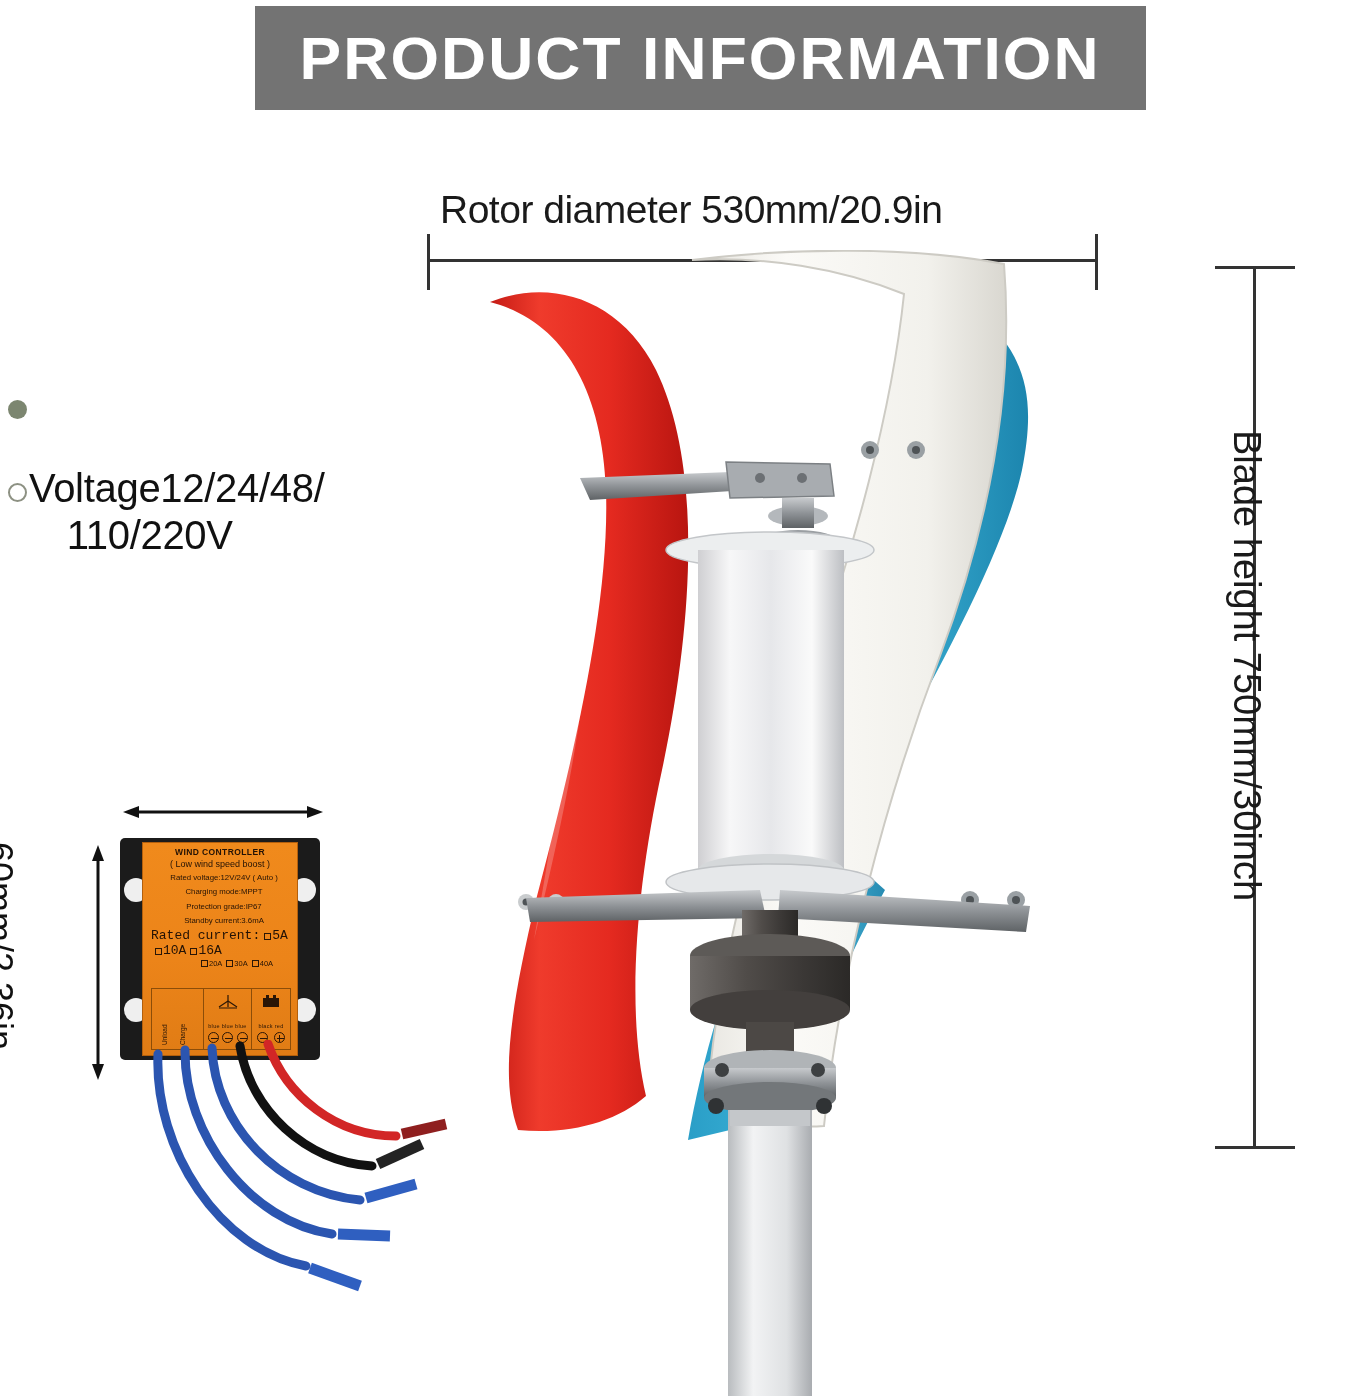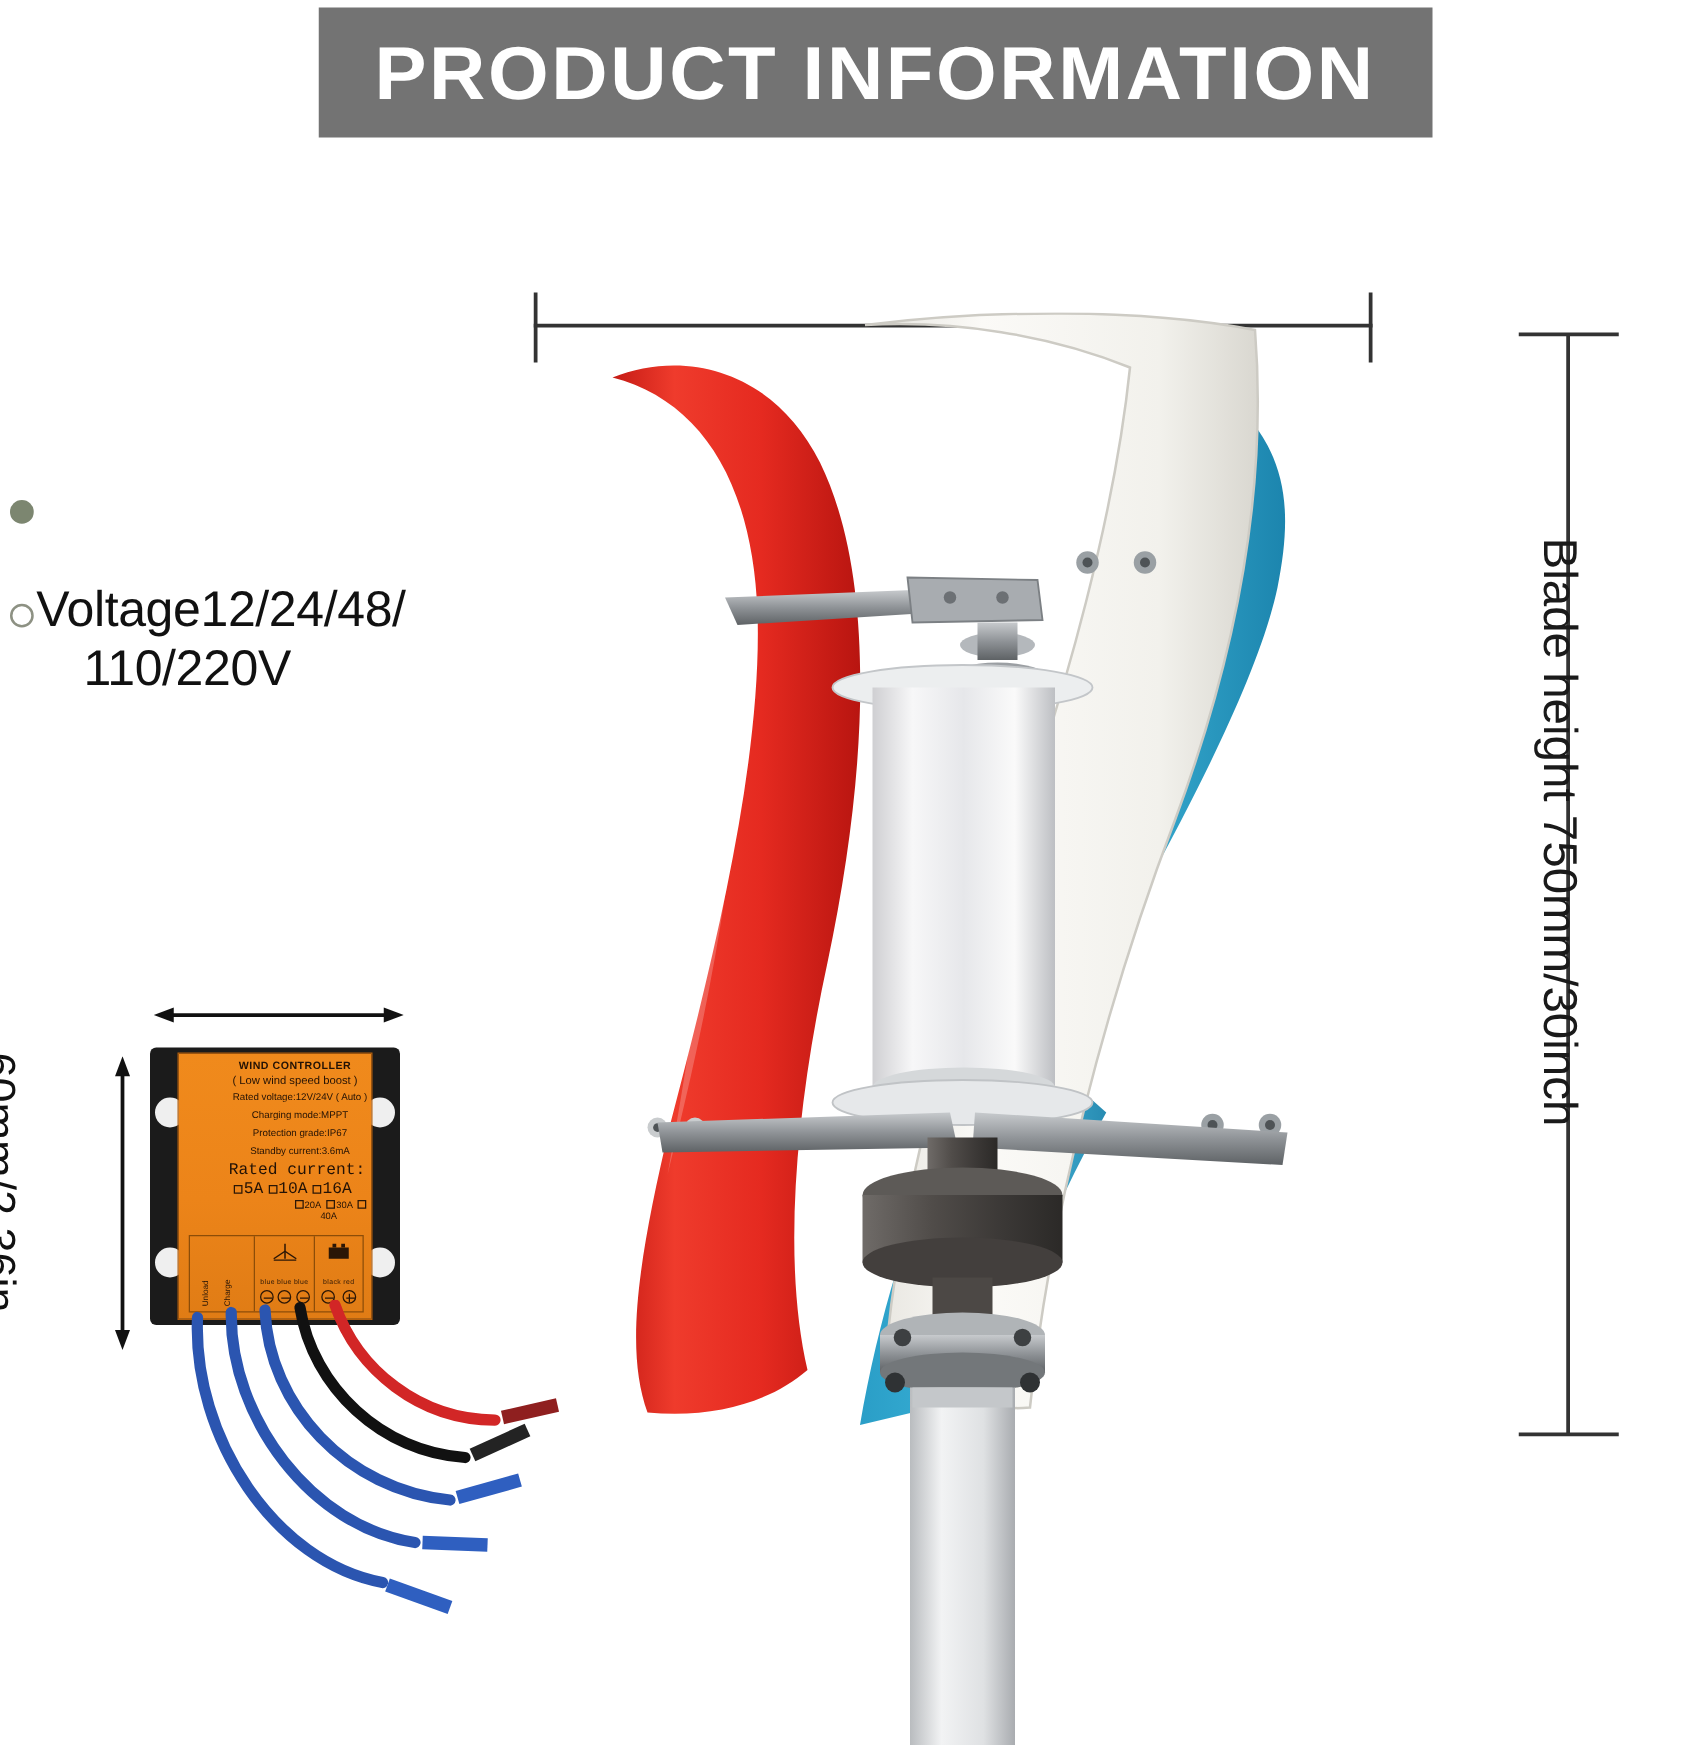--- a/index.html
+++ b/index.html
@@ -106,27 +106,26 @@
   .ctrl-ear.e4 { left:172px; top:160px; }
   .ctrl-orange {
     position:absolute; left:22px; top:4px; width:156px; height:214px;
     background:linear-gradient(180deg,#f08a1c 0%, #ec8419 55%, #e07c15 100%);
     border:1px solid #b35f0c;
   }
   .ctrl-lines {
     position:absolute; left:0; top:4px; width:100%;
     text-align:center; color:#231205;
     font-family:"Liberation Sans", sans-serif;
-    padding-left:32px;
   }
   .ctrl-title { font-size:8.5px; font-weight:bold; letter-spacing:0.4px; }
   .ctrl-sub   { font-size:9px; margin-top:2px; }
   .ctrl-spec  { font-size:7.8px; text-align:center; padding-left:8px; margin-top:3px; line-height:1.45; }
   .ctrl-current-row { font-size:13px; text-align:left; padding-left:8px; margin-top:2px;font-family:Liberation Mono, monospace; }
-  .ctrl-current-row2 { font-size:7.5px; text-align:center; padding-left:54px; margin-top:1px; }
+  .ctrl-current-row2 { font-size:7.5px; text-align:left; padding-left:54px; margin-top:1px; }
   .cbox {
     display:inline-block; width:7px; height:7px;
     border:1px solid #2a1606; margin:0 1px -1px 4px; background:transparent;
   }
   
   .ctrl-panel {
     position:absolute; left:8px; bottom:5px; width:140px; height:62px;
     border:1px solid #8c4d08; display:flex;
   }
   .panel-cell { border-right:1px solid #8c4d08; position:relative; }
@@ -159,20 +158,21 @@
 </style>
 </head>
 <body>
 
 <div class="stage">
 
   <div class="banner">
     <div class="banner-text">PRODUCT INFORMATION</div>
   </div>
 
+  <div class="rotor-label">Rotor diameter 530mm/20.9in</div>
   <div class="dim-h-line"></div>
   <div class="dim-h-tick left"></div>
   <div class="dim-h-tick right"></div>
 
   <div class="dim-v-line"></div>
   <div class="dim-v-tick top"></div>
   <div class="dim-v-tick bottom"></div>
   <div class="blade-height-label">Blade height 750mm/30inch</div>
 
   <div class="bullets">

